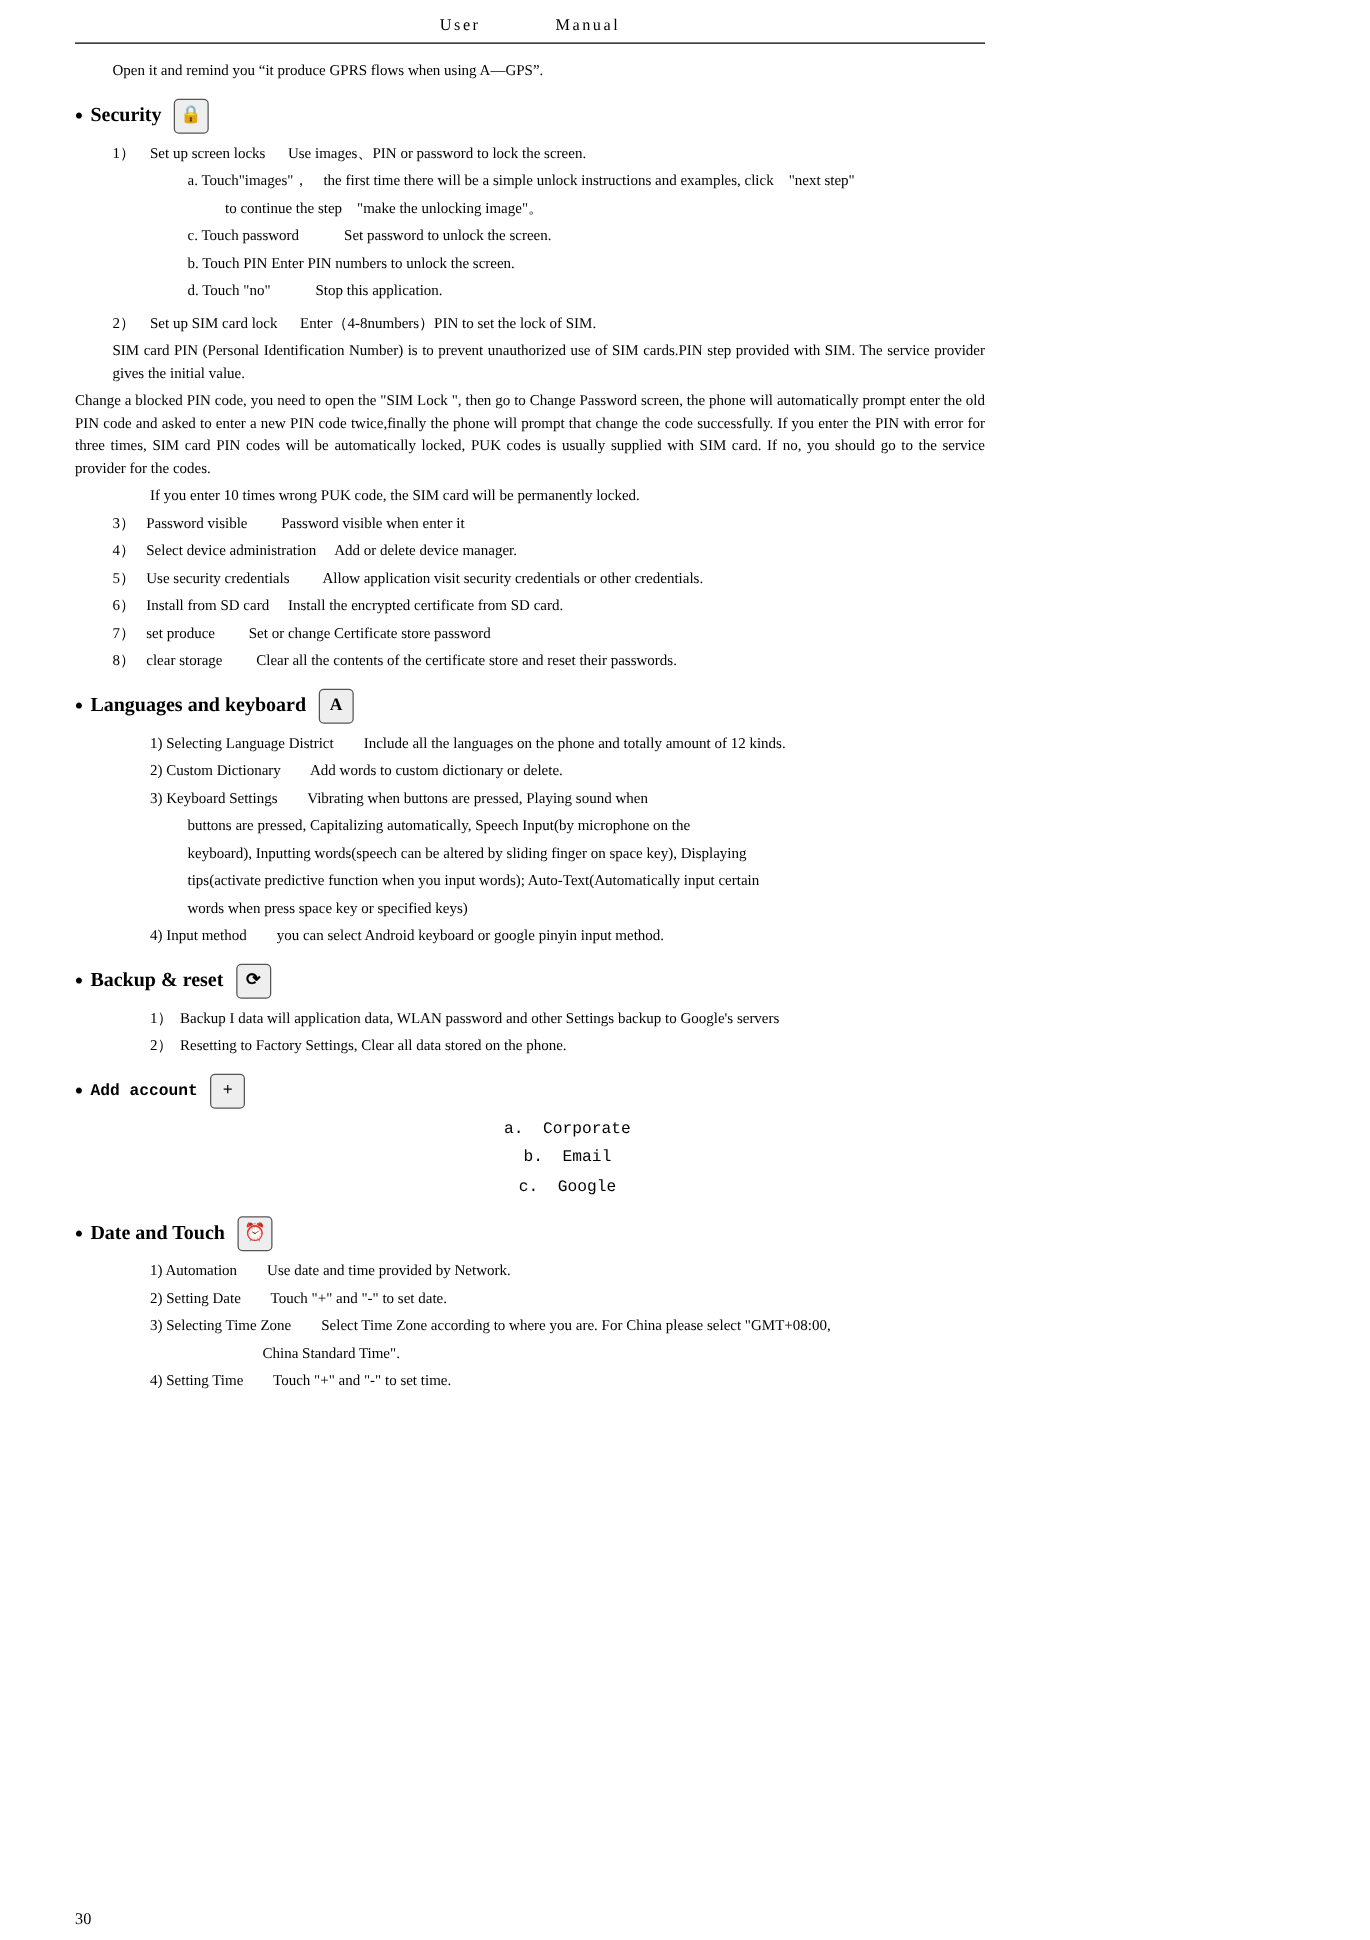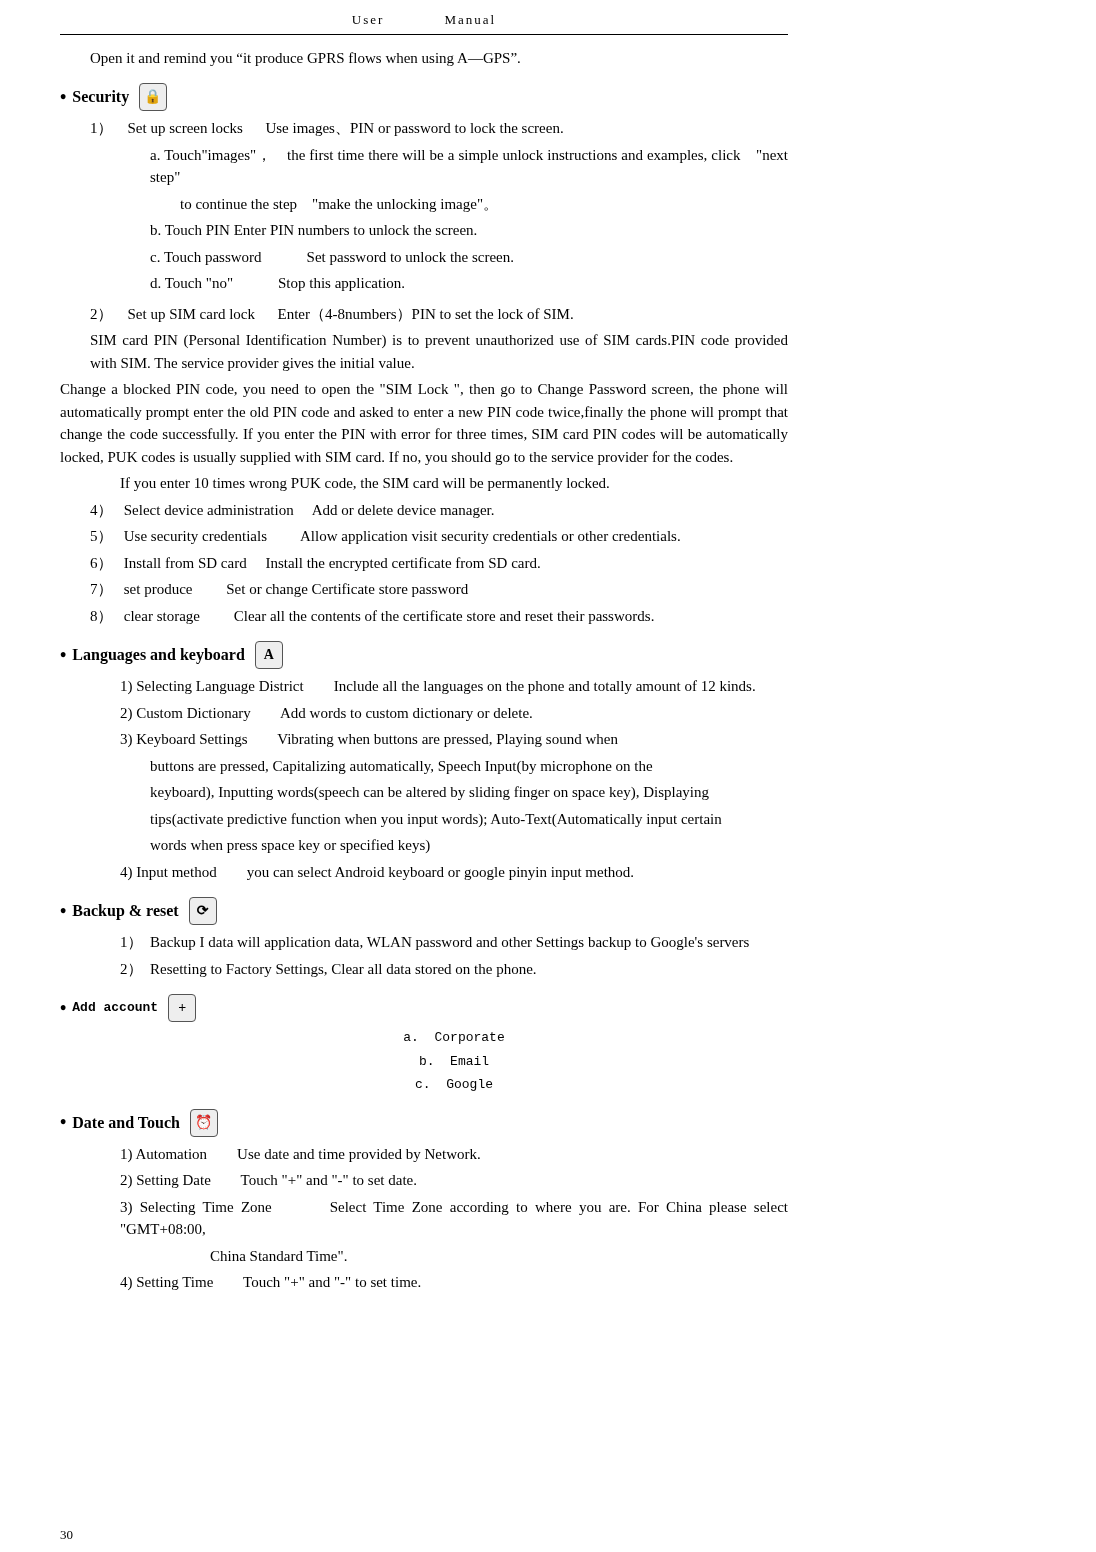--- a/index.html
+++ b/index.html
@@ -59,21 +59,21 @@
       border-radius: 4px;
       background: #eee;
       text-align: center;
       line-height: 26px;
       font-size: 14px;
       vertical-align: middle;
       margin-left: 4px;
     }
 
     .body-text {
-      font-size: 15px;
+      font-size: 12px;
       margin-bottom: 4px;
       text-align: justify;
     }
 
     .indent1 { margin-left: 30px; }
     .indent2 { margin-left: 60px; }
     .indent3 { margin-left: 90px; }
 
     .mono-text {
       font-family: "Courier New", monospace;
@@ -111,43 +111,48 @@
       <p class="body-text">
         <span>1）</span>
         &nbsp;&nbsp;
         <span>Set up screen locks</span>
         &nbsp;&nbsp;&nbsp;&nbsp;
         <span>Use images、PIN or password to lock the screen.</span>
       </p>
       <div class="indent2">
         <p class="body-text">a. Touch"images"，　the first time there will be a simple unlock instructions and examples, click　"next step"</p>
         <p class="body-text indent1">to continue the step　"make the unlocking image"。</p>
+        <p class="body-text">c. Touch password　　　Set password to unlock the screen.</p>
         <p class="body-text">b. Touch PIN Enter PIN numbers to unlock the screen.</p>
-        <p class="body-text">c. Touch password　　　Set password to unlock the screen.</p>
         <p class="body-text">d. Touch "no"　　　Stop this application.</p>
       </div>
     </div>
 
     <div class="indent1 section-gap-sm">
       <p class="body-text">
         <span>2）</span>
         &nbsp;&nbsp;
         <span>Set up SIM card lock</span>
         &nbsp;&nbsp;&nbsp;&nbsp;
         <span>Enter（4-8numbers）PIN to set the lock of SIM.</span>
       </p>
     </div>
 
-    <p class="body-text indent1">SIM card PIN (Personal Identification Number) is to prevent unauthorized use of SIM cards.PIN code provided with SIM. The service provider gives the initial value.</p>
+    <p class="body-text indent1">SIM card PIN (Personal Identification Number) is to prevent unauthorized use of SIM cards.PIN step provided with SIM. The service provider gives the initial value.</p>
 
     <p class="body-text">Change a blocked PIN code, you need to open the "SIM Lock ", then go to Change Password screen, the phone will automatically prompt enter the old PIN code and asked to enter a new PIN code twice,finally the phone will prompt that change the code successfully. If you enter the PIN with error for three times, SIM card PIN codes will be automatically locked, PUK codes is usually supplied with SIM card. If no, you should go to the service provider for the codes.</p>
 
     <p class="body-text indent2">If you enter 10 times wrong PUK code, the SIM card will be permanently locked.</p>
 
     <div class="indent1">
+      <p class="body-text">
+        <span>3）</span>&nbsp;&nbsp;
+        <span>Password visible</span>&nbsp;&nbsp;&nbsp;&nbsp;&nbsp;&nbsp;&nbsp;&nbsp;
+        <span>Password visible when enter it</span>
+      </p>
       <p class="body-text">
         <span>4）</span>&nbsp;&nbsp;
         <span>Select device administration</span>&nbsp;&nbsp;&nbsp;&nbsp;
         <span>Add or delete device manager.</span>
       </p>
       <p class="body-text">
         <span>5）</span>&nbsp;&nbsp;
         <span>Use security credentials</span>&nbsp;&nbsp;&nbsp;&nbsp;&nbsp;&nbsp;&nbsp;&nbsp;
         <span>Allow application visit security credentials or other credentials.</span>
       </p>

